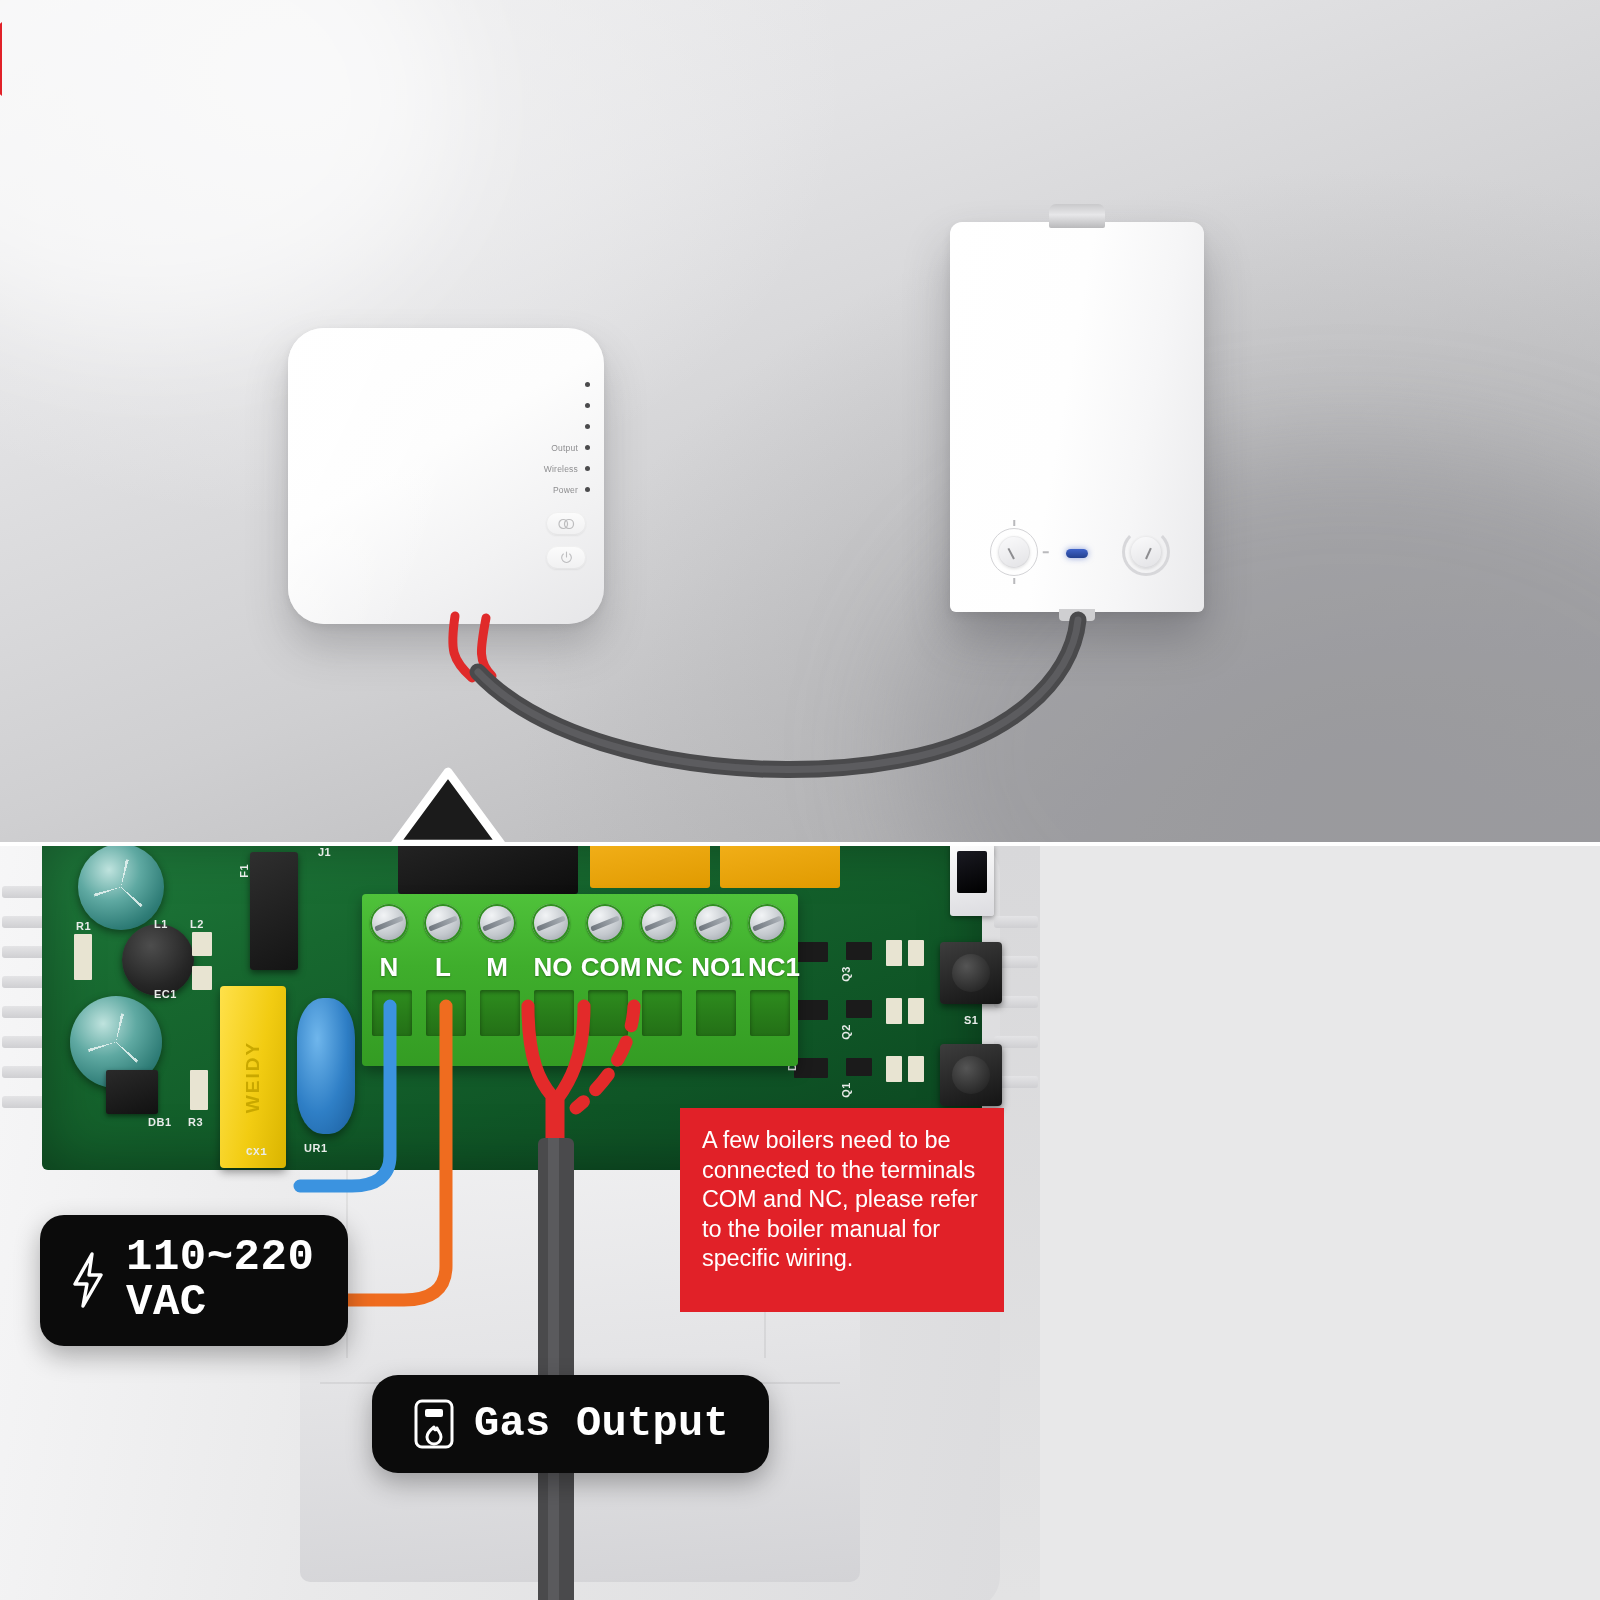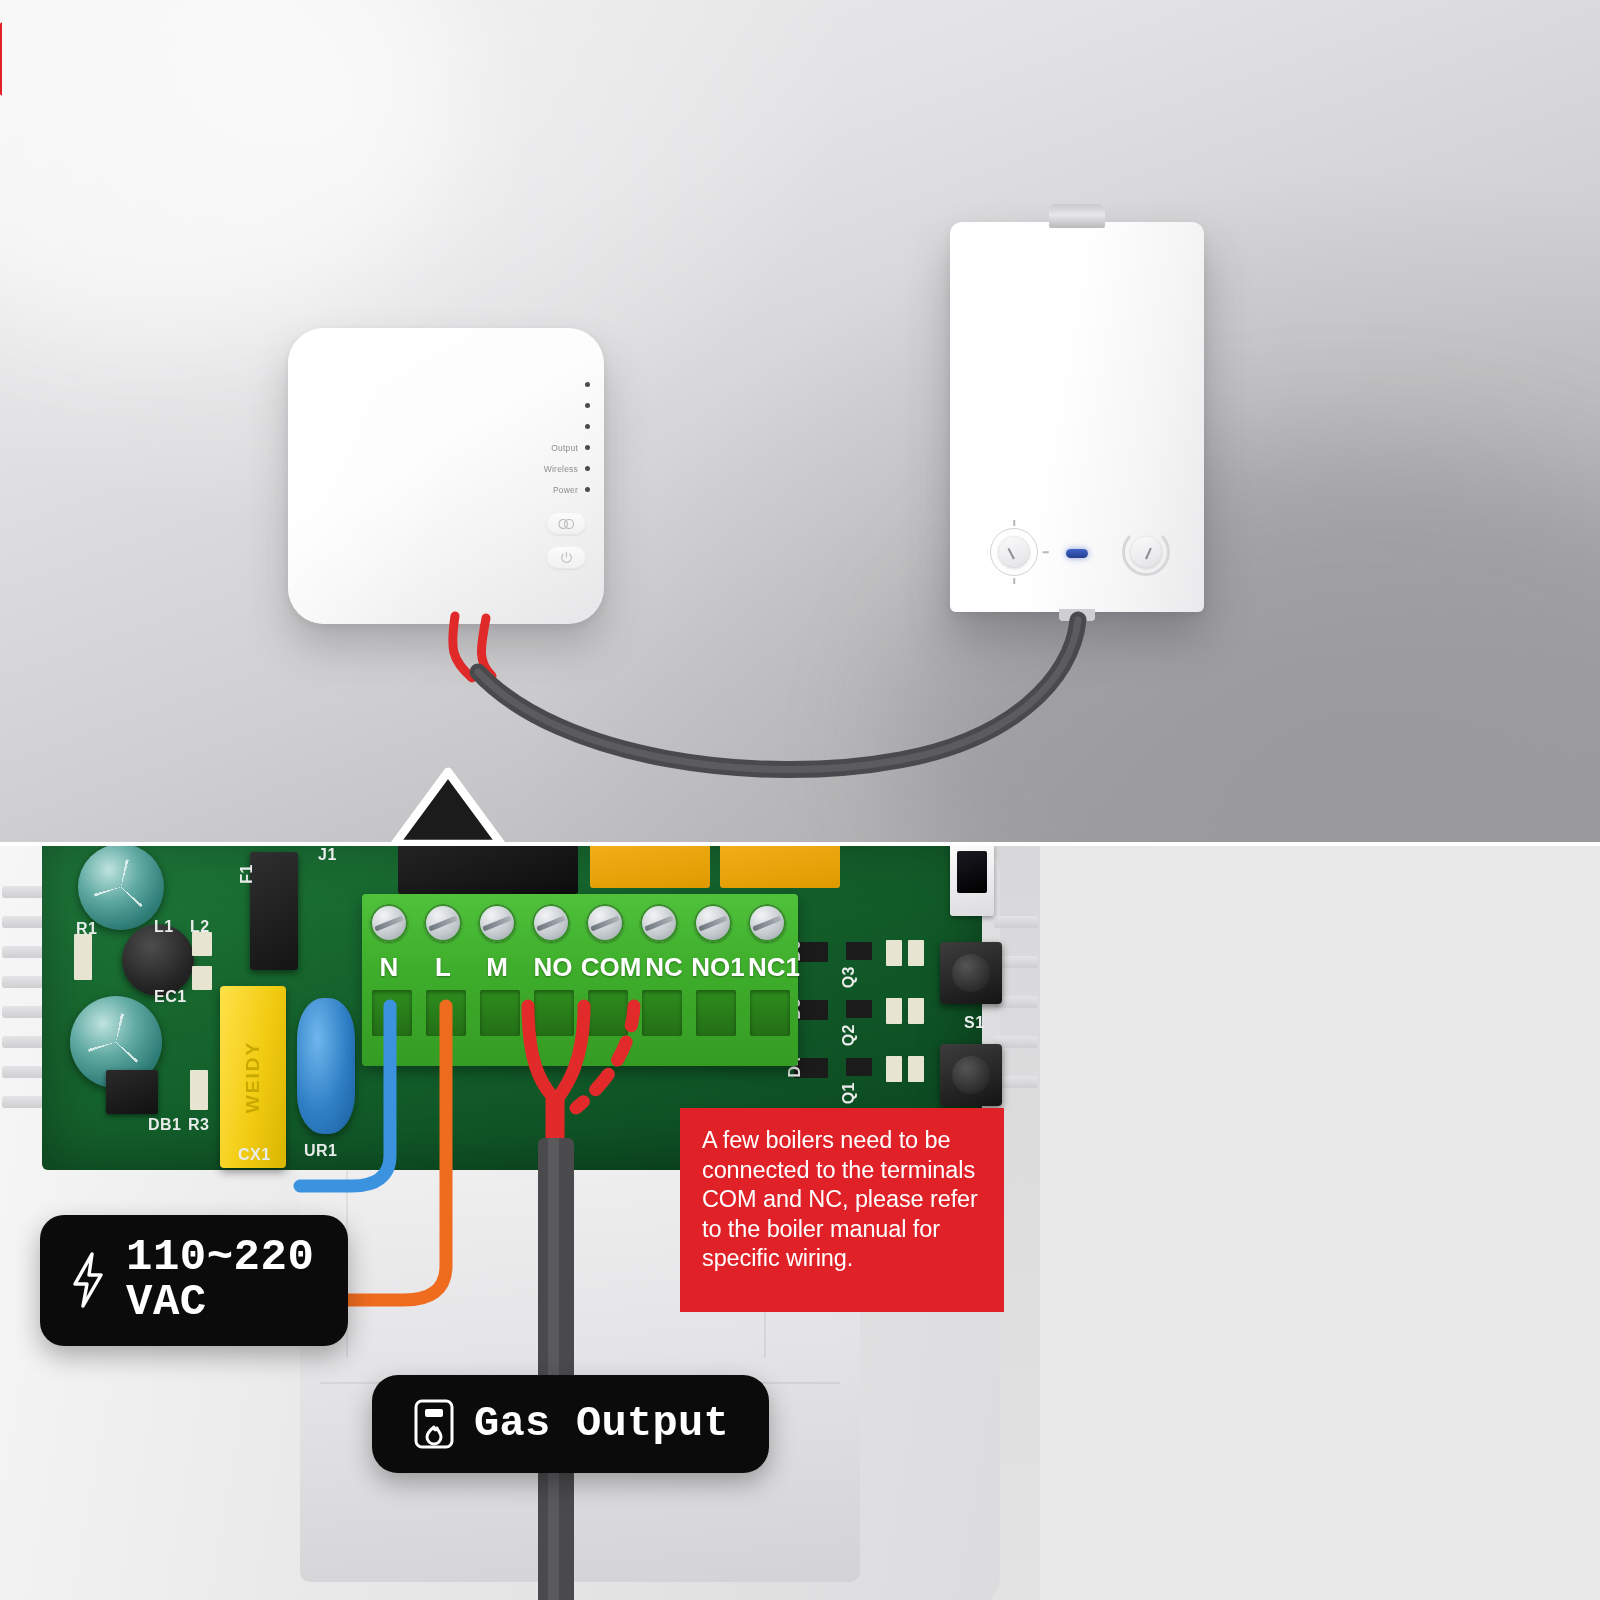--- a/index.html
+++ b/index.html
@@ -165,21 +165,21 @@
   #varistor{ position:absolute; left:255px; top:160px; width:58px; height:136px;
     background:radial-gradient(ellipse at 35% 30%,#6fb6ec,#2f7fc6 55%,#1a5d9c 100%);
     border-radius:26px/40px; box-shadow:0 4px 9px rgba(0,0,0,.4); }
   #fuse{ position:absolute; left:208px; top:14px; width:48px; height:118px;
     background:linear-gradient(150deg,#2f2f2f,#141414); border-radius:3px;
     box-shadow:0 3px 7px rgba(0,0,0,.5); }
   #relay-black{ position:absolute; left:356px; top:-8px; width:180px; height:64px;
     background:linear-gradient(160deg,#262626,#0d0d0d); border-radius:3px; }
   .relay-yellow{ position:absolute; top:-8px; height:58px; width:120px;
     background:linear-gradient(170deg,#f5b31d,#e09a00); border-radius:3px; }
-  .pcb-txt{ position:absolute; color:#e9ecea; font-size:16px; font-weight:700; letter-spacing:.5px; }
+  .pcb-txt{ position:absolute; color:#e9ecea; font-size:11px; font-weight:700; letter-spacing:.5px; }
   .pcb-txt.rot{ writing-mode:vertical-rl; transform:rotate(180deg); }
   .tact{ position:absolute; width:62px; height:62px; border-radius:4px;
     background:linear-gradient(160deg,#3d3d3d,#141414);
     box-shadow:0 3px 7px rgba(0,0,0,.5); }
   .tact:after{ content:""; position:absolute; inset:12px; border-radius:50%;
     background:radial-gradient(circle at 38% 32%,#555,#1a1a1a); }
   #ir-rx{ position:absolute; left:908px; top:6px; width:44px; height:72px;
     background:linear-gradient(170deg,#fdfdfd,#dcdce0); border-radius:3px;
     box-shadow:0 2px 5px rgba(0,0,0,.35); }
   #ir-rx:after{ content:""; position:absolute; left:7px; top:7px; right:7px; height:42px;
@@ -365,21 +365,21 @@
       <div id="fuse"></div>
       <div id="xfmr">
         <span>WEIDY</span>
       </div>
       <div id="varistor"></div>
 
       <span class="pcb-txt" style="left:34px;top:82px;">R1</span>
       <span class="pcb-txt" style="left:112px;top:80px;">L1</span>
       <span class="pcb-txt" style="left:148px;top:80px;">L2</span>
       <span class="pcb-txt" style="left:112px;top:150px;">EC1</span>
-      <span class="pcb-txt" style="left:196px;top:308px;">CX1</span>
+      <span class="pcb-txt" style="left:204px;top:308px;font-family:Liberation Mono, monospace;">CX1</span>
       <span class="pcb-txt" style="left:262px;top:304px;">UR1</span>
       <span class="pcb-txt" style="left:74px;top:278px;padding-left:32px;">DB1</span>
       <span class="pcb-txt" style="left:146px;top:278px;">R3</span>
       <span class="pcb-txt rot" style="left:196px;top:26px;">F1</span>
       <span class="pcb-txt" style="left:276px;top:8px;">J1</span>
 
       <div id="relay-black"></div>
       <div class="relay-yellow" style="left:548px;"></div>
       <div class="relay-yellow" style="left:678px;"></div>
 

